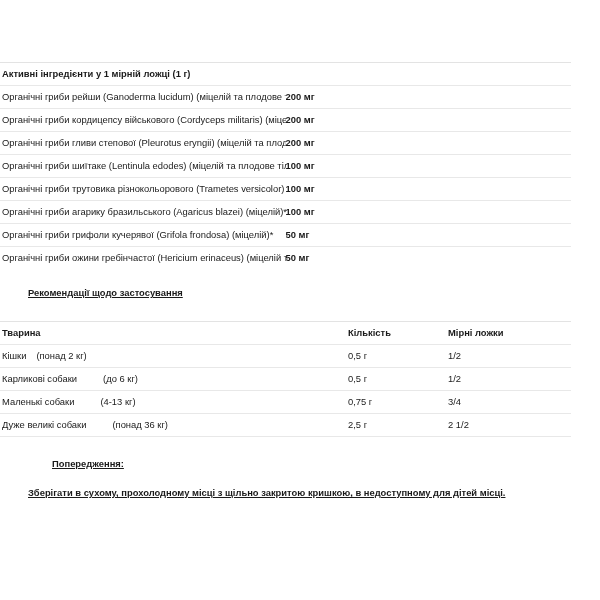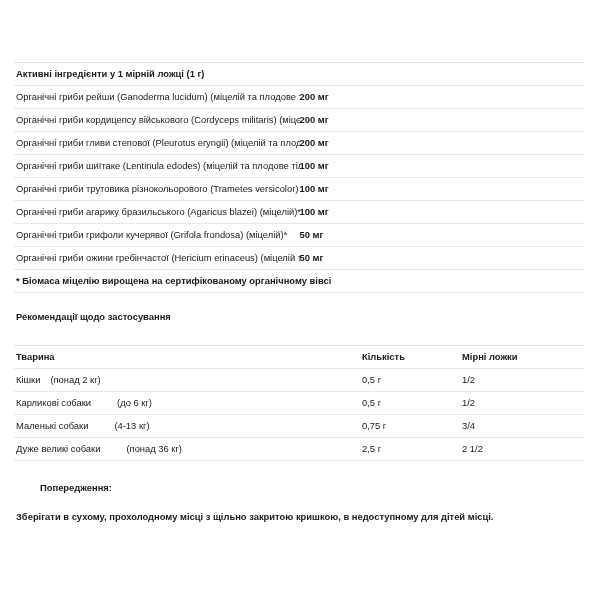--- a/index.html
+++ b/index.html
@@ -22,21 +22,20 @@
     height: 600px;
     padding: 0;
     position: relative;
   }
 
   .spacer-top { height: 62px; }
 
   
   .tbl {
     width: 571px;
-    margin-left: 14px;
     border-collapse: collapse;
     table-layout: fixed;
   }
   .tbl tr { height: 22px; }
   .tbl td {
     padding: 0 0 0 0;
     font-size: 9.4px;
     line-height: 22px;
     vertical-align: middle;
     border-top: 1px solid #e8e8e8;
@@ -67,23 +66,24 @@
   .wt-none { padding-left: 2px; }
 
   .footnote td {
     font-weight: bold;
     font-size: 9.4px;
   }
   .tbl tr.last td { border-bottom: 1px solid #e8e8e8; }
 
   
   .block {
-    margin-left: 16px;
+    margin-left: 28px;
     font-size: 9.4px;
     line-height: 13px;
+    text-decoration: underline;
   }
   .sec-head {
     font-weight: bold;
     margin-top: 17px;
     margin-bottom: 0;
   }
   .sec-body {
     margin-top: 11px;
     font-weight: normal;
   }
@@ -138,23 +138,20 @@
       </tr>
       <tr>
         <td class="ing-name">Органічні гриби грифоли кучерявої (Grifola frondosa) (міцелій)*</td>
         <td class="ing-amt">50 мг</td>
       </tr>
       <tr>
         <td class="ing-name">Органічні гриби ожини гребінчастої (Hericium erinaceus) (міцелій та плодове тіло)*</td>
         <td class="ing-amt">50 мг</td>
       </tr>
 
-      <tr class="footnote last">
-        <td class="ing-name" colspan="2">* Біомаса міцелію вирощена на сертифікованому органічному вівсі</td>
-      </tr>
     </tbody>
   </table>
 
   <div class="block sec-head">Рекомендації щодо застосування</div>
 
 
   <div class="gap-md"></div>
 
   <table class="tbl">
     <tbody>

